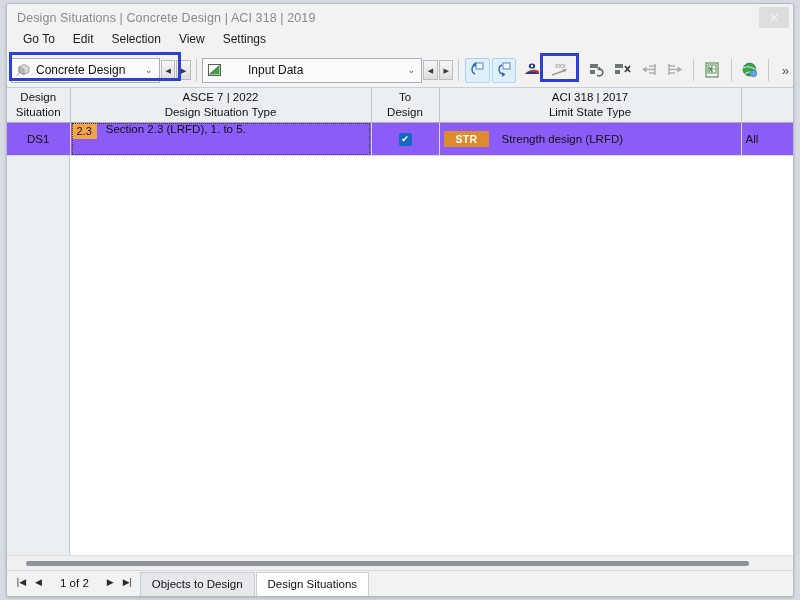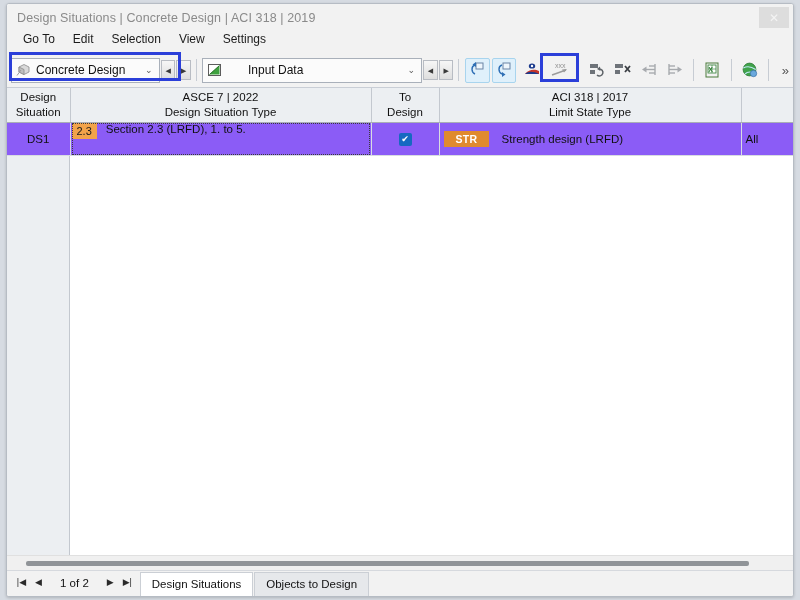--- a/index.html
+++ b/index.html
@@ -521,21 +521,21 @@
 
   <div class="statusbar">
     <div class="pager">
       <div class="pgbtn">|◀</div>
       <div class="pgbtn">◀</div>
       <div class="pgtext">1 of 2</div>
       <div class="pgbtn">▶</div>
       <div class="pgbtn">▶|</div>
     </div>
     <div class="tabs">
+      <div class="tab">Objects to Design</div>
       <div class="tab sel">Design Situations</div>
-      <div class="tab">Objects to Design</div>
     </div>
   </div>
 
   <div class="hl" id="hl-combo"></div>
   <div class="hl" id="hl-tool"></div>
 
 </div>
 
 </body></html>

